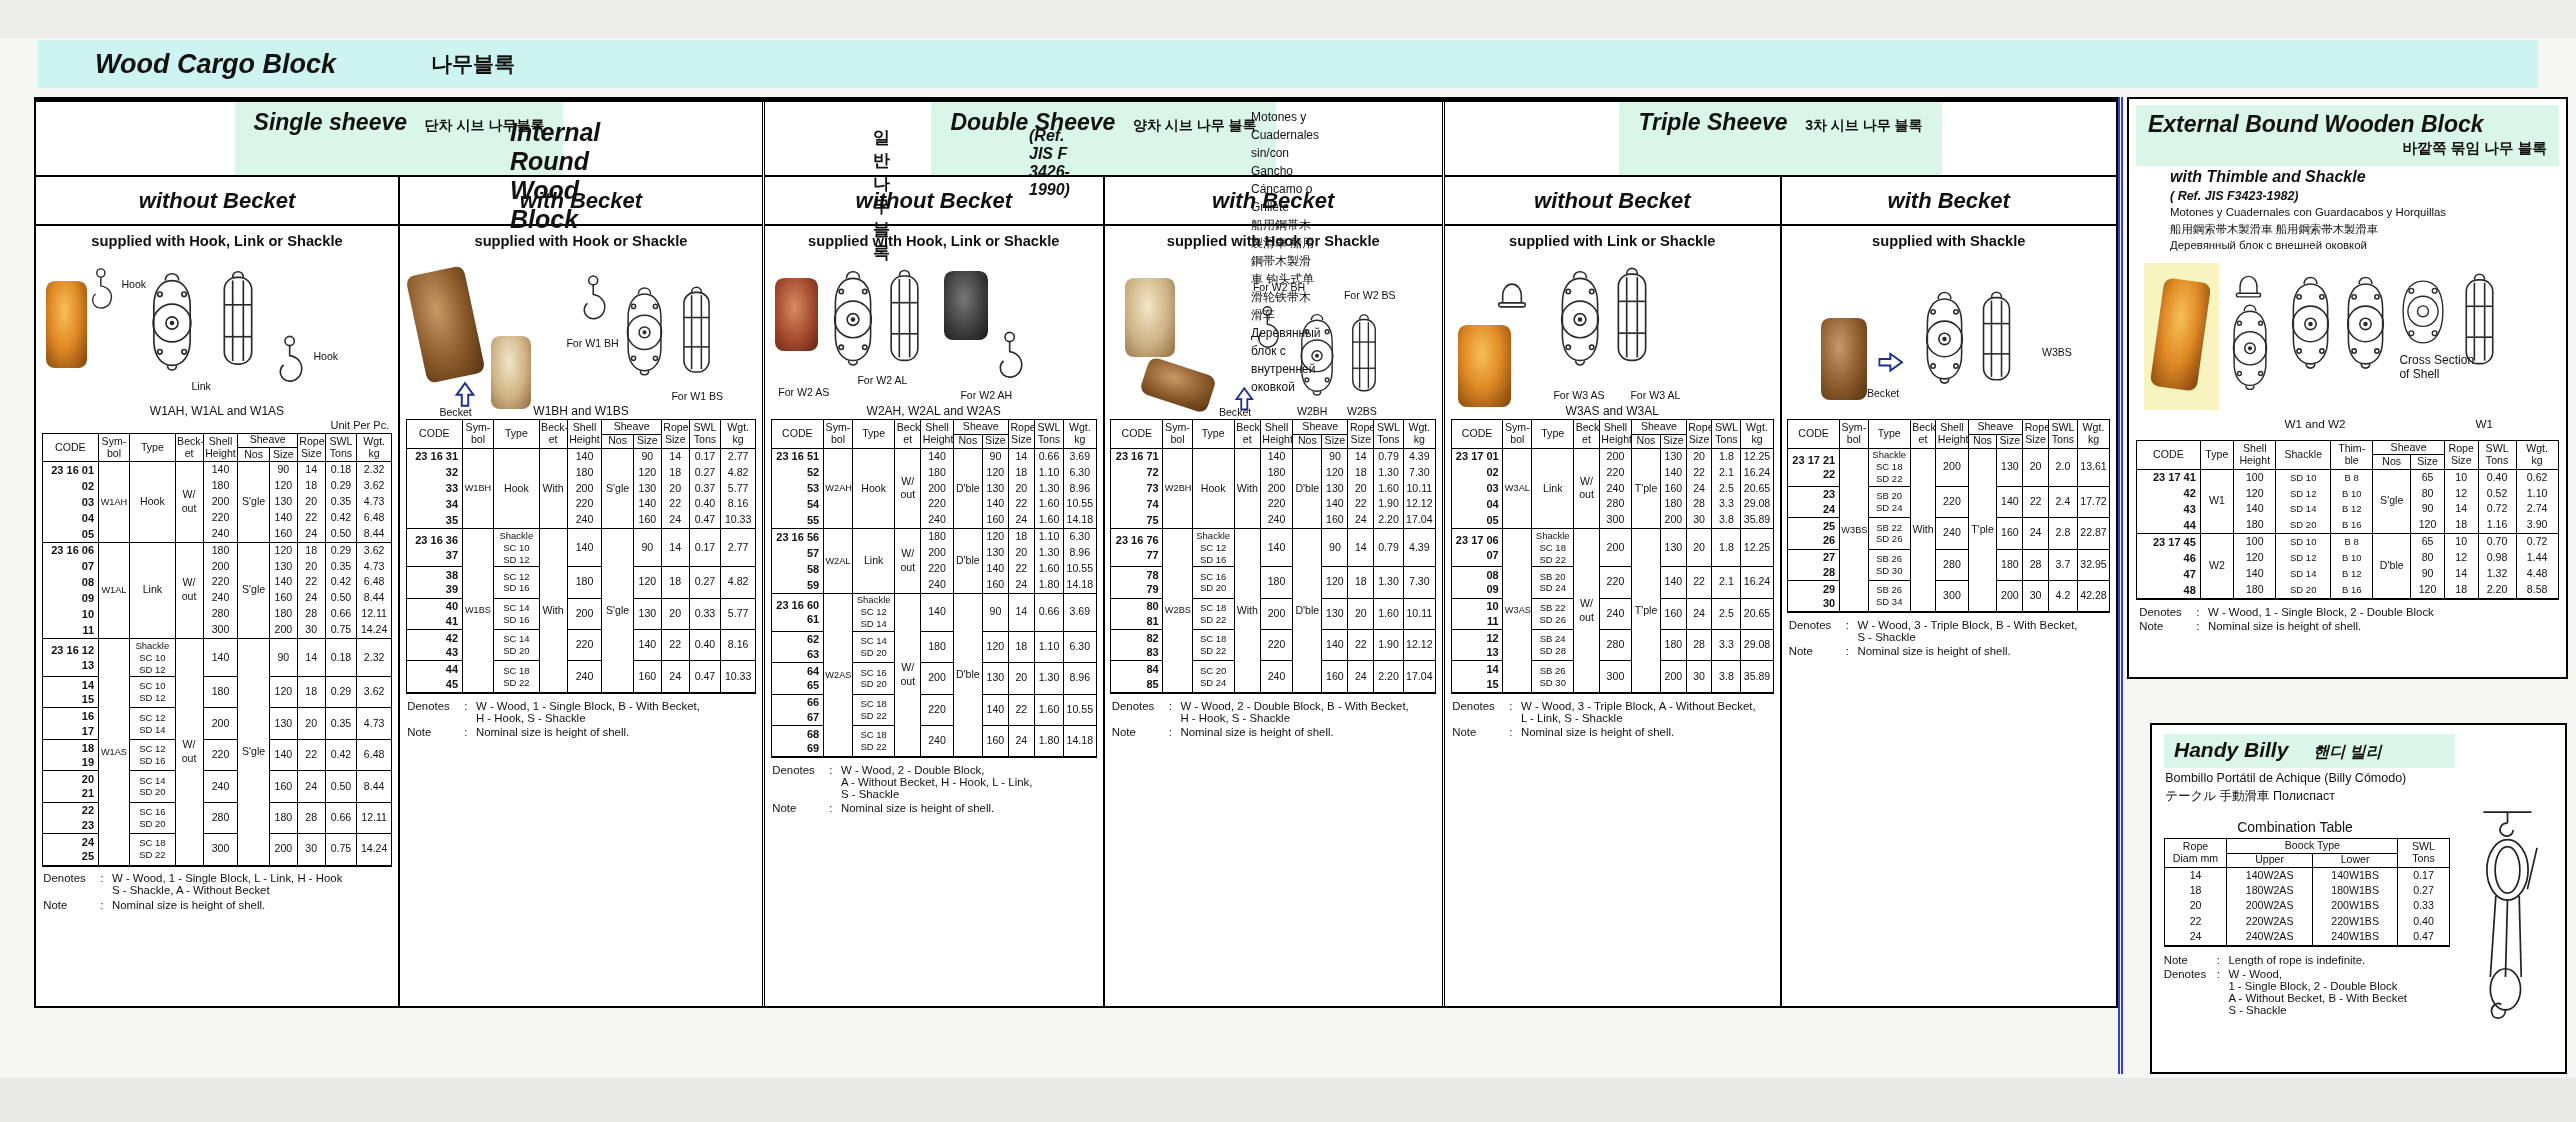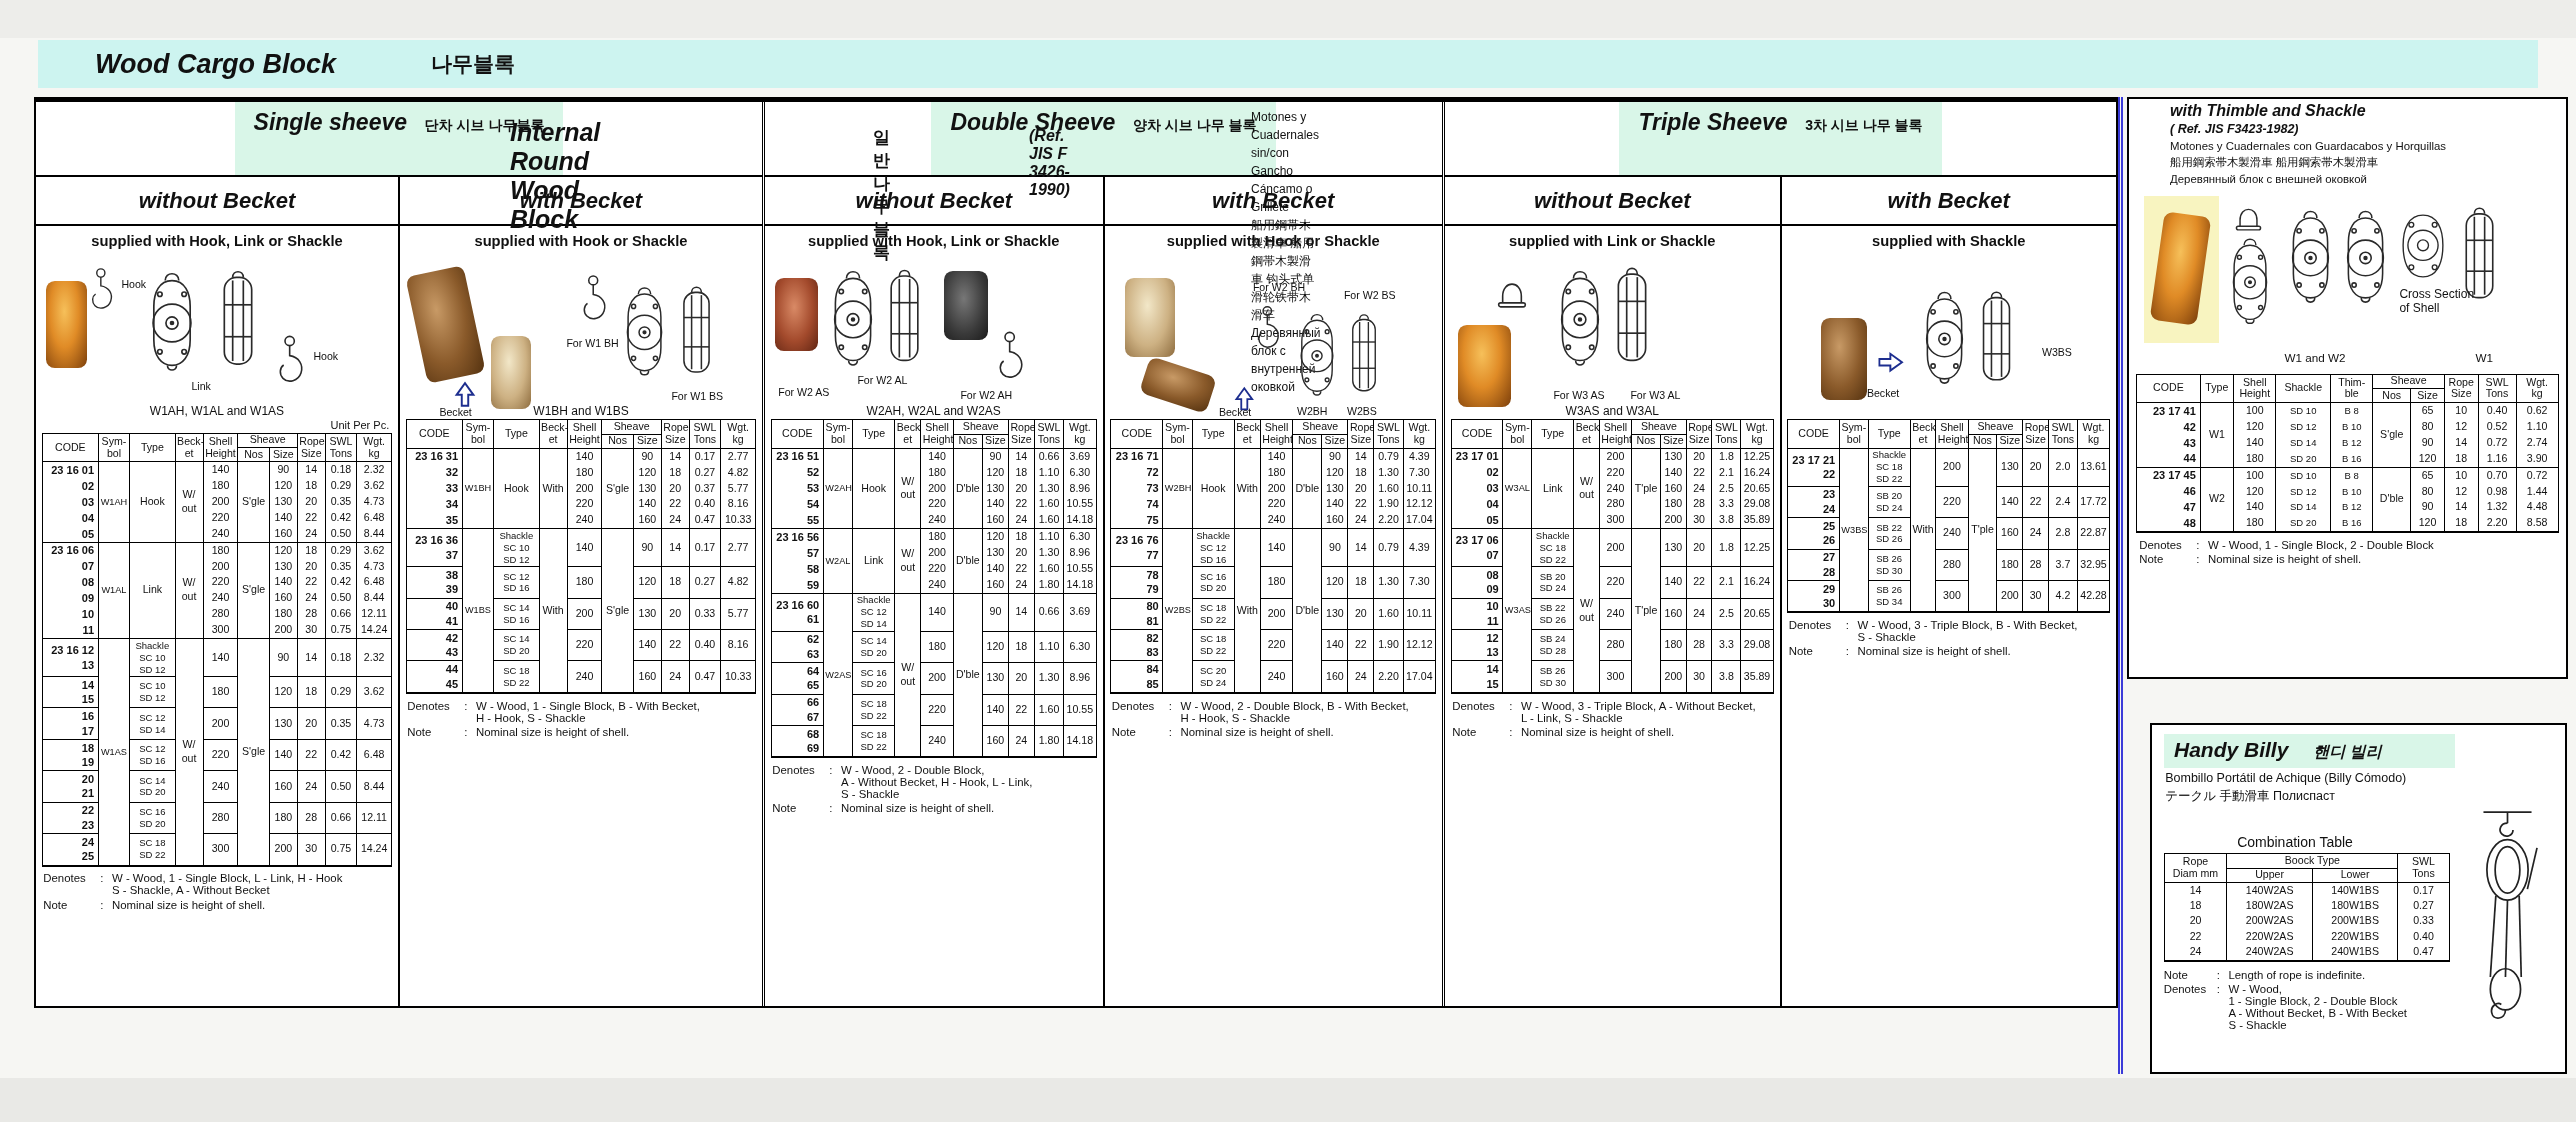--- a/index.html
+++ b/index.html
@@ -73,21 +73,21 @@
   .rp-l{font-size:11.4px;line-height:1.45}
   .rp-fig{height:185px;margin:1.5px 4.4px 0}
   .rp-tbl{margin:0 7.3px}
   .rp-dn{margin:5.9px 10.3px 0}
 
   .handy{position:absolute;left:2150px;top:723px;width:417px;height:351px;background:#fff;border:2.9px solid #000;box-sizing:border-box}
   .hb-banner{margin:8.8px 110px 2.9px 11.7px;background:#d9f6e8;padding:4.4px 10.3px;display:flex;align-items:baseline;gap:25px}
   .hb-title{font-size:21px;font-weight:700;font-style:italic}
   .hb-kr{font-size:16px;font-weight:700;font-style:italic}
   .hb-line{margin-left:13.2px;font-size:12.5px;line-height:1.4}
-  .hb-combo{width:286px;text-align:center;font-size:14px;margin-top:29px}
+  .hb-combo{width:286px;text-align:center;font-size:14px;margin-top:14px}
   .hb-tbl{width:286px;margin:2.9px 0 0 11.7px}
   .hb-dn{margin:7.3px 0 0 11.7px;grid-template-columns:53px 11.7px auto;width:279px}
   .hb-fig{position:absolute;right:5.9px;top:70px}
 </style>
 </head>
 <body>
 
 <svg width="0" height="0" style="position:absolute">
 <defs>
 <g id="g-b1" fill="none" stroke="#2a2a2a" stroke-width="2.2">
@@ -1324,20 +1324,24 @@
           </div>
         </article>
       </div>
     </section>
   </div>
 </div>
 
 <div class="blue-div"></div>
 
 <aside class="right-panel">
+  <div class="rp-banner">
+    <div class="rp-title">External Bound Wooden Block</div>
+    <div class="rp-kr">바깥쪽 묶임 나무 블록</div>
+  </div>
   <div class="rp-sub">
     <div class="rp-b">with Thimble and Shackle</div>
     <div class="rp-ref">( Ref. JIS F3423-1982)</div>
     <div class="rp-l">Motones y Cuadernales con Guardacabos y Horquillas</div>
     <div class="rp-l">船用鋼索帯木製滑車      船用鋼索帯木製滑車</div>
     <div class="rp-l">Деревянный блок с внешней оковкой</div>
   </div>
   <div class="fig rp-fig">
     <div class="photo-bg" style="left:10.3px;top:7.3px;width:75px;height:147px"></div>
     <div class="photo ph-orange" style="left:23.5px;top:25px;width:47px;height:109px;transform:rotate(8deg)"></div>

